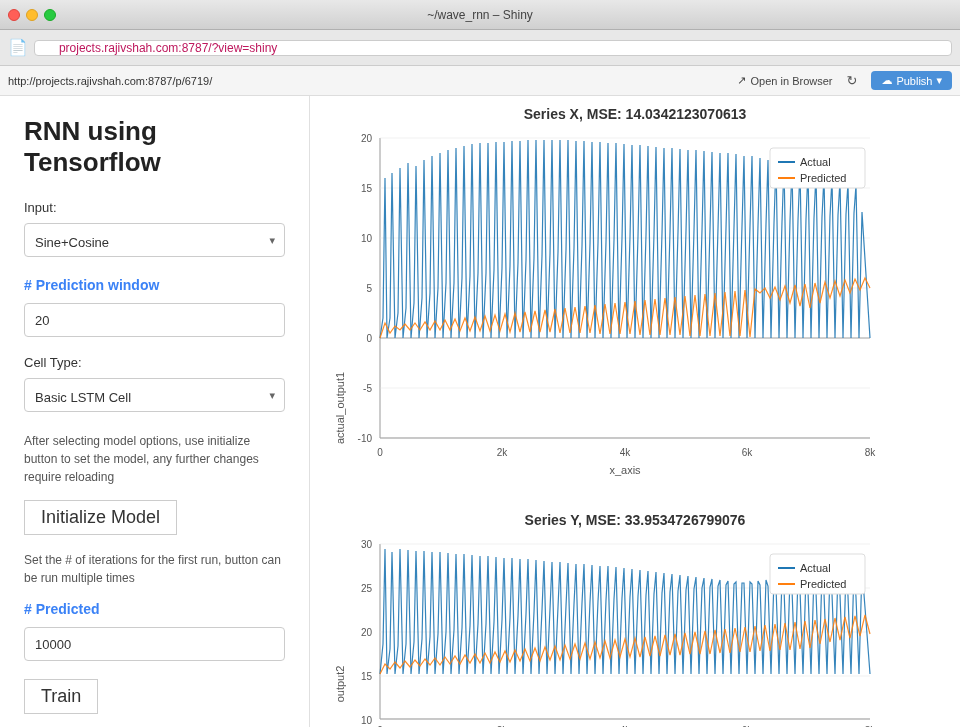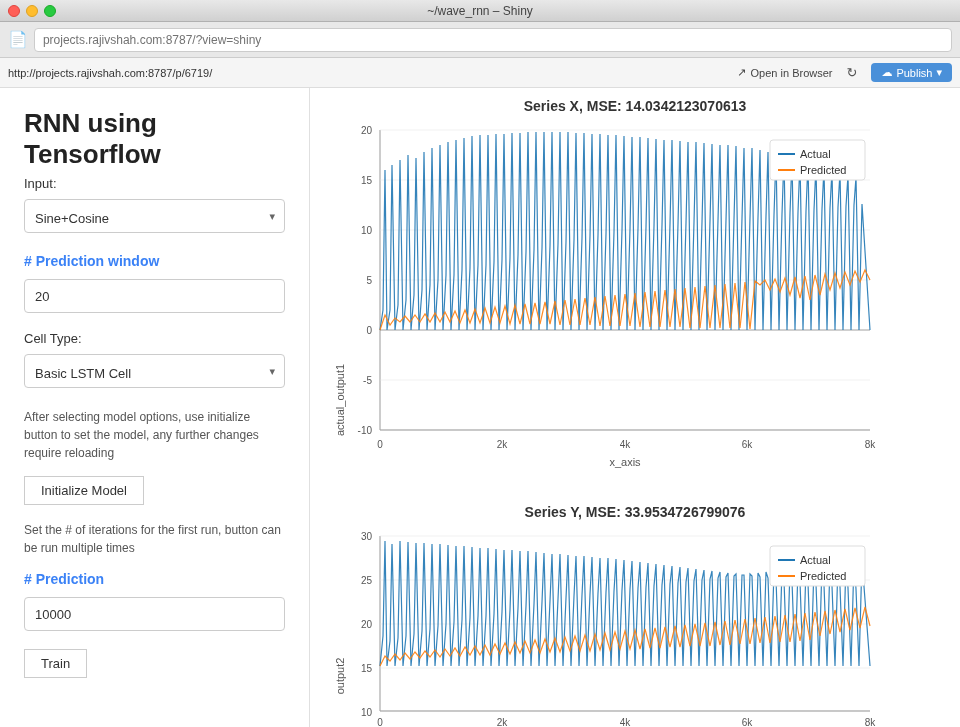--- a/index.html
+++ b/index.html
@@ -1,20 +1,20 @@
 <!DOCTYPE html>
 <html><head>
   <meta charset="utf-8">
   <style>
     * { margin: 0; padding: 0; box-sizing: border-box; }
     body { font-family: -apple-system, BlinkMacSystemFont, 'Helvetica Neue', Arial, sans-serif; background: #f0f0f0; }
 
     
     .titlebar {
-      height: 22px;
+      height: 30px;
       background: linear-gradient(to bottom, #e8e8e8, #d0d0d0);
       display: flex;
       align-items: center;
       justify-content: center;
       position: relative;
       border-bottom: 1px solid #b0b0b0;
     }
     .traffic-lights {
       position: absolute;
       left: 8px;
@@ -35,27 +35,27 @@
       height: 36px;
       background: #e8e8e8;
       display: flex;
       align-items: center;
       padding: 0 8px;
       gap: 6px;
       border-bottom: 1px solid #ccc;
     }
     .address-input {
       flex: 1;
-      height: 24px;
+      height: 16px;
       background: white;
       border: 1px solid #ccc;
       border-radius: 4px;
       font-size: 12px;
-      padding: 0 8px;
-      color: #737373;
+      padding: 0 24px;
+      color: #be185d;
     }
 
     
     .urlbar {
       height: 30px;
       background: #f5f5f5;
       display: flex;
       align-items: center;
       padding: 0 8px;
       gap: 14px;
@@ -107,21 +107,21 @@
       width: 310px;
       min-width: 310px;
       background: white;
       padding: 20px 24px;
       border-right: 1px solid #e0e0e0;
     }
     .app-title {
       font-size: 26px;
       font-weight: 600;
       color: #222;
-      margin-bottom: 6px;
+      margin-bottom: 22px;
     }
     .section-label {
       font-size: 13px;
       font-weight: 400;
       color: #333;
       margin-bottom: 8px;
     }
     .select-wrapper {
       position: relative;
       margin-bottom: 20px;
@@ -168,21 +168,21 @@
       font-size: 12px;
       color: #555;
       margin-bottom: 14px;
       line-height: 1.5;
     }
     .action-btn {
       background: white;
       border: 1px solid #ccc;
       border-radius: 0;
       padding: 6px 16px;
-      font-size: 13px;
+      font-size: 18px;
       color: #333;
       cursor: pointer;
       margin-bottom: 16px;
     }
 
     
     .charts-area {
       flex: 1;
       padding: 10px 20px;
       overflow-y: auto;
@@ -256,21 +256,21 @@
       <select><option>Basic LSTM Cell</option><option>GRU Cell</option><option>LSTM Cell</option></select>
       <span class="select-arrow">▾</span>
     </div>
 
     <p class="help-text">After selecting model options, use initialize button to set the model, any further changes require reloading</p>
 
     <button class="action-btn">Initialize Model</button>
 
     <p class="help-text">Set the # of iterations for the first run, button can be run multiple times</p>
 
-    <div class="section-title"># Prediction</div>
+    <div class="section-title"># Predicted</div>
     <input class="number-input" type="number" value="10000" style="">
 
     <button class="action-btn">Train</button>
   </div>
 
   <div class="charts-area">
 
     <div class="chart-container">
       <div class="chart-title">Series X, MSE: 14.0342123070613</div>
       <div class="chart-svg-wrapper">

